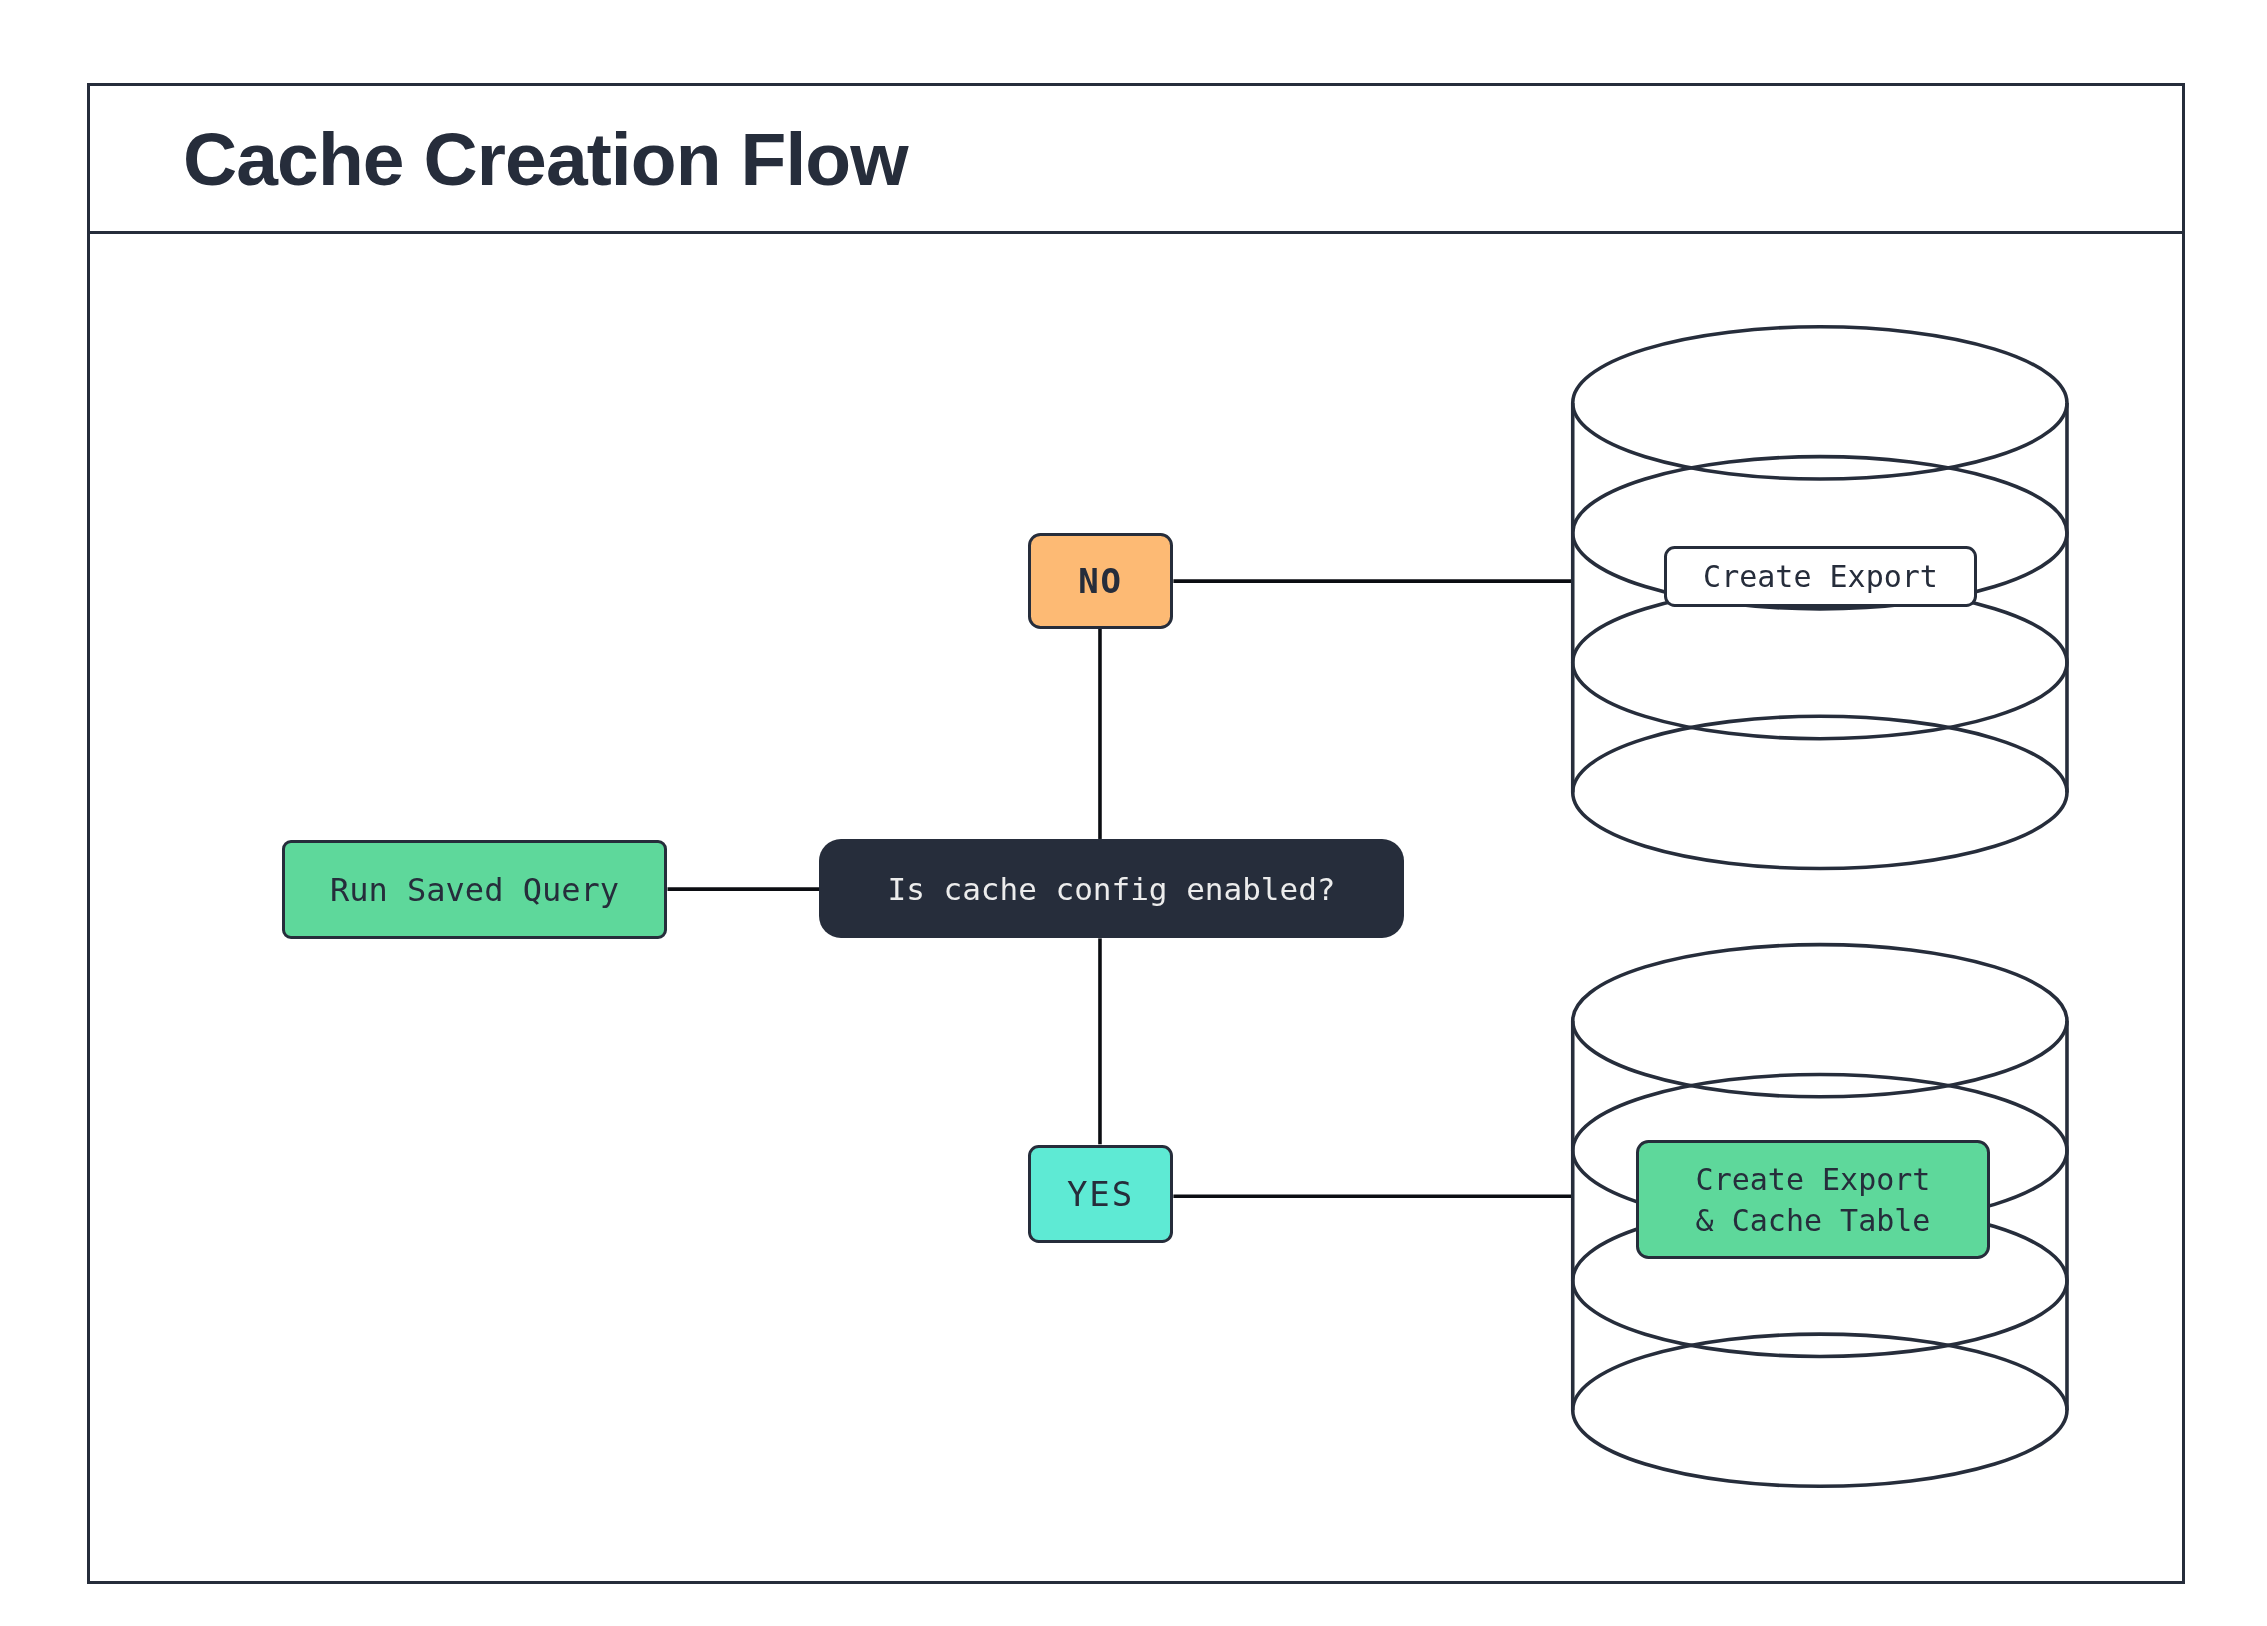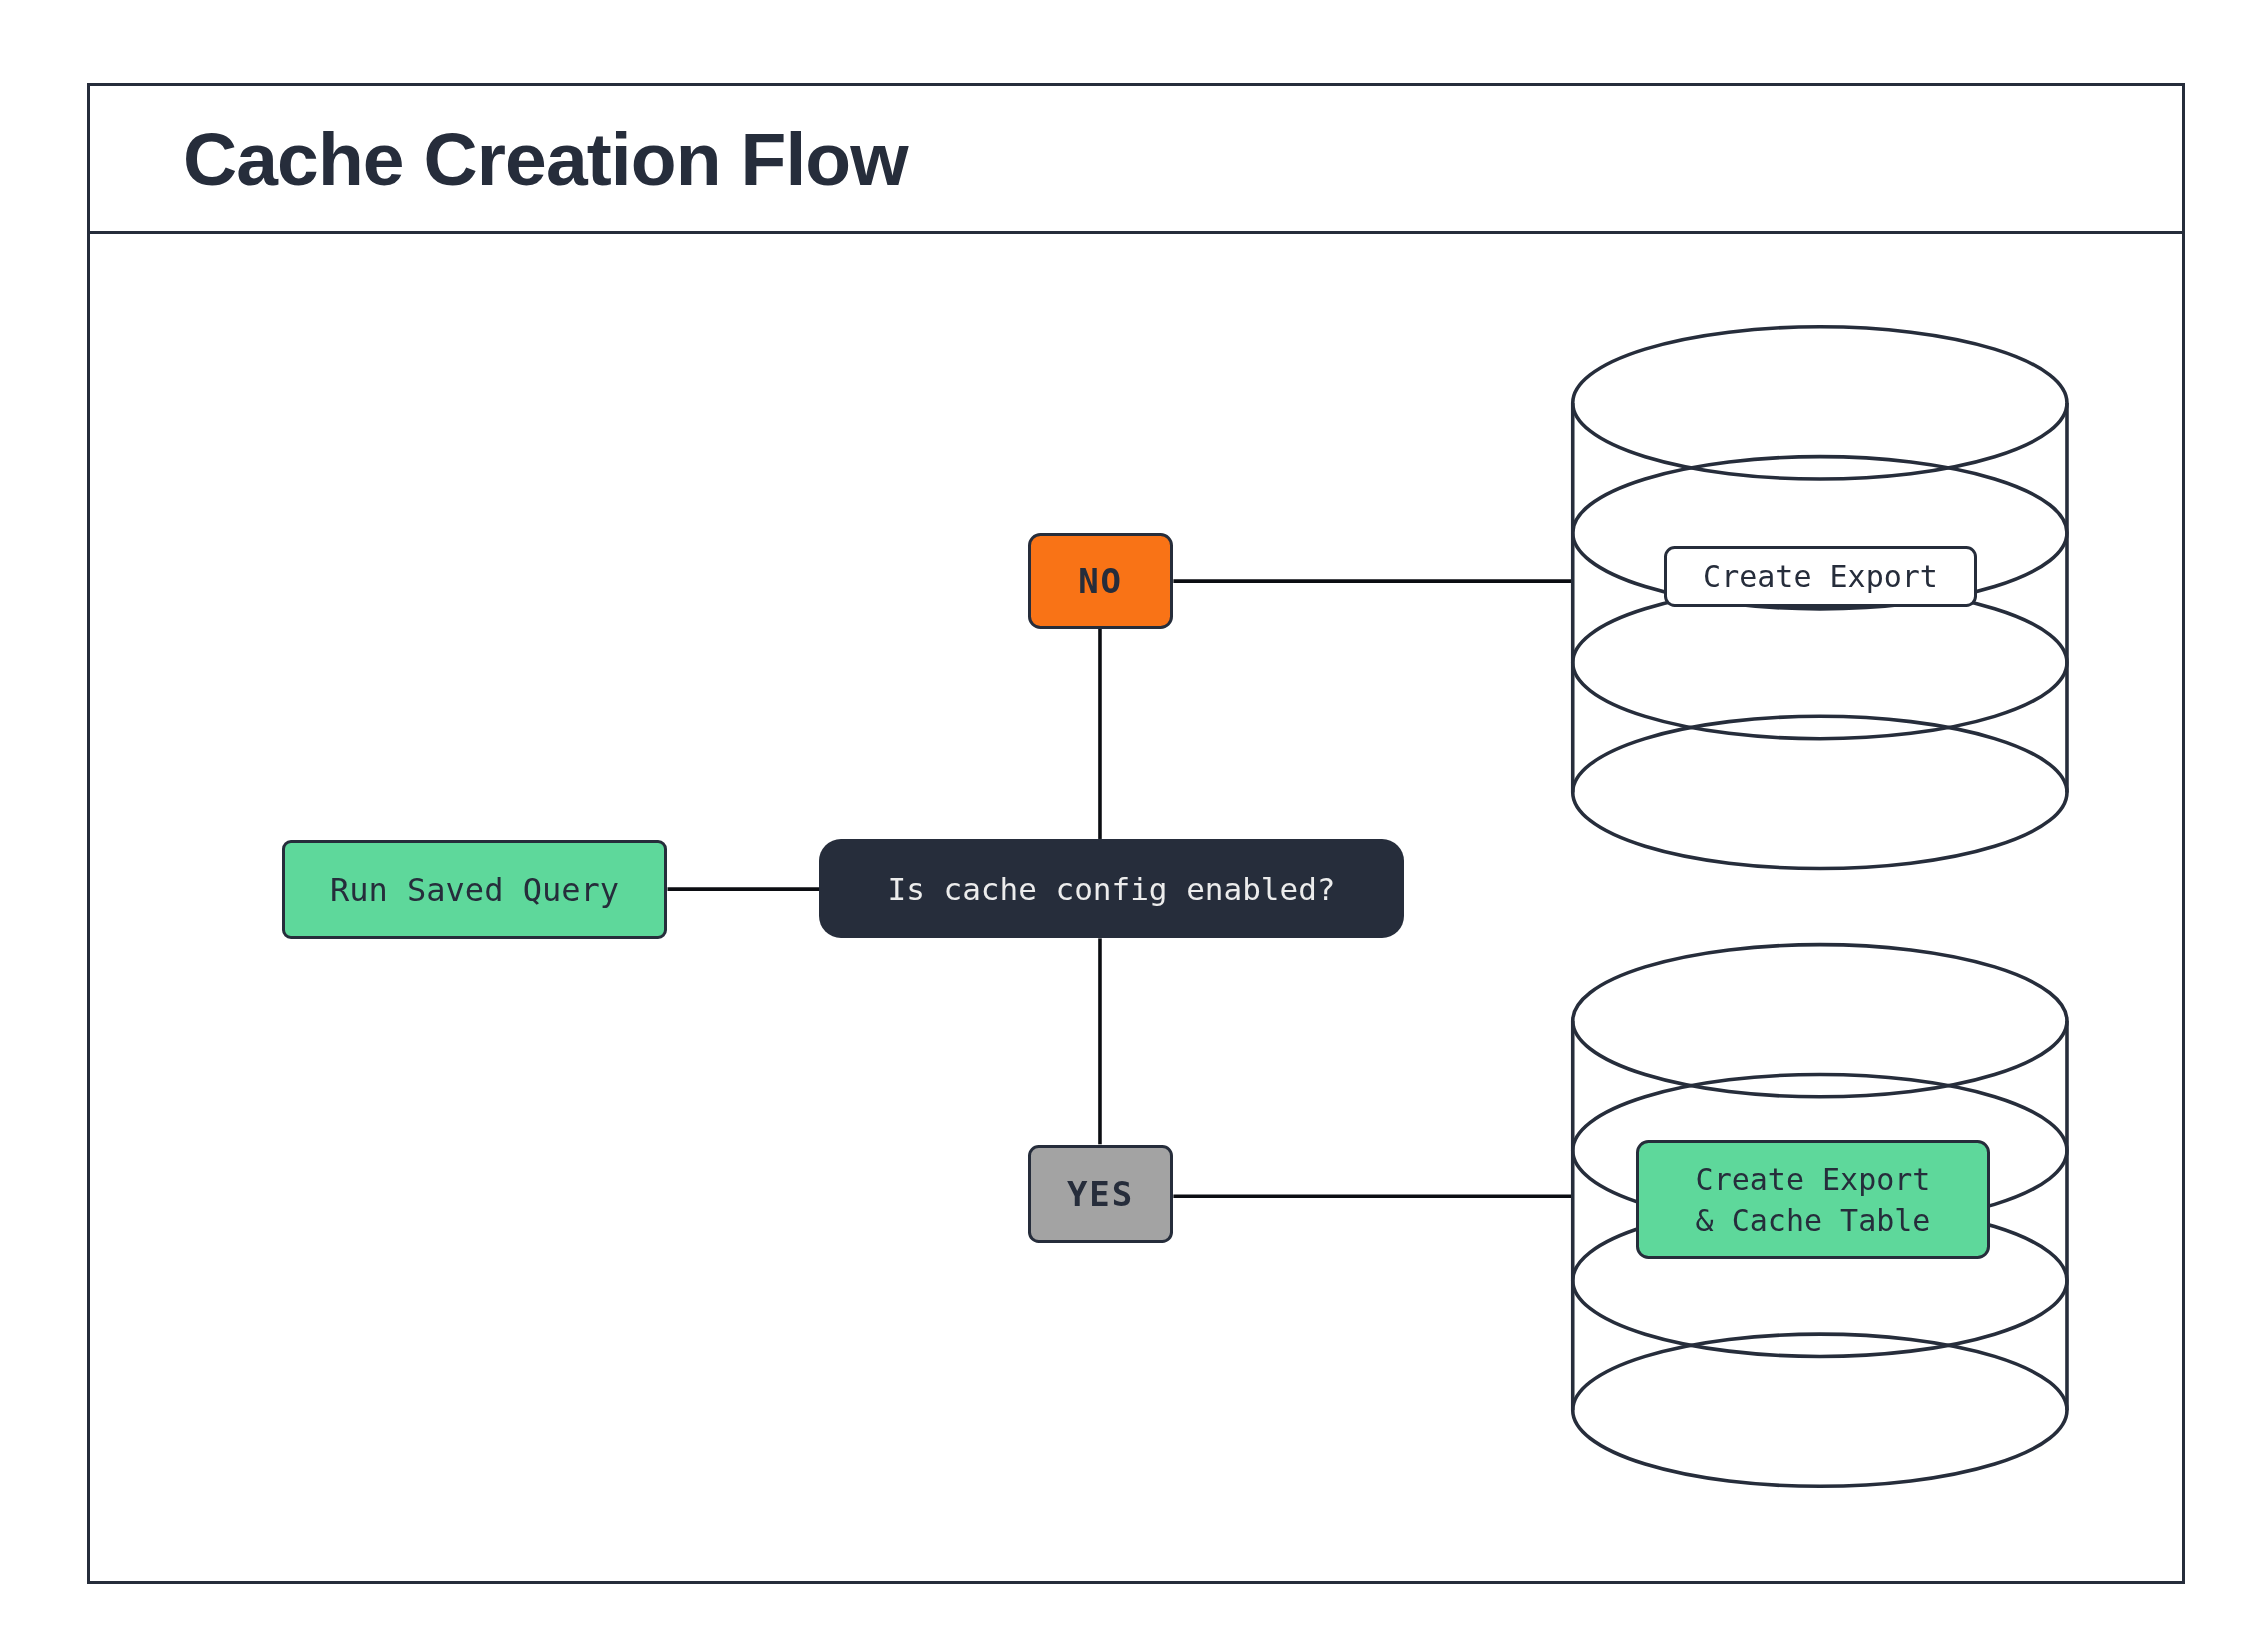--- a/index.html
+++ b/index.html
@@ -71,35 +71,35 @@
     left: 819px; top: 839px;
     width: 585px; height: 99px;
     background: #262d3b;
     border-radius: 22px;
     color: #ececec;
     font-size: 31px;
   }
   .node-no {
     left: 1028px; top: 533px;
     width: 145px; height: 96px;
-    background: #f97316;
+    background: #fdba74;
     border: 3.6px solid #262d3b;
     border-radius: 12.5px;
     font-size: 34px;
     font-weight: bold;
     letter-spacing: 1.8px;
   }
   .node-yes {
     left: 1028px; top: 1145px;
     width: 145px; height: 98px;
-    background: #a3a3a3;
+    background: #5eead4;
     border: 3.6px solid #262d3b;
     border-radius: 10.7px;
     font-size: 34px;
-    font-weight: bold;
+    font-weight: normal;
     letter-spacing: 1.8px;
   }
   .db-label-no {
     left: 1664px; top: 546px;
     width: 313px; height: 61px;
     background: #ffffff;
     border: 3.6px solid #262d3b;
     border-radius: 10.7px;
     font-size: 30px;
   }

